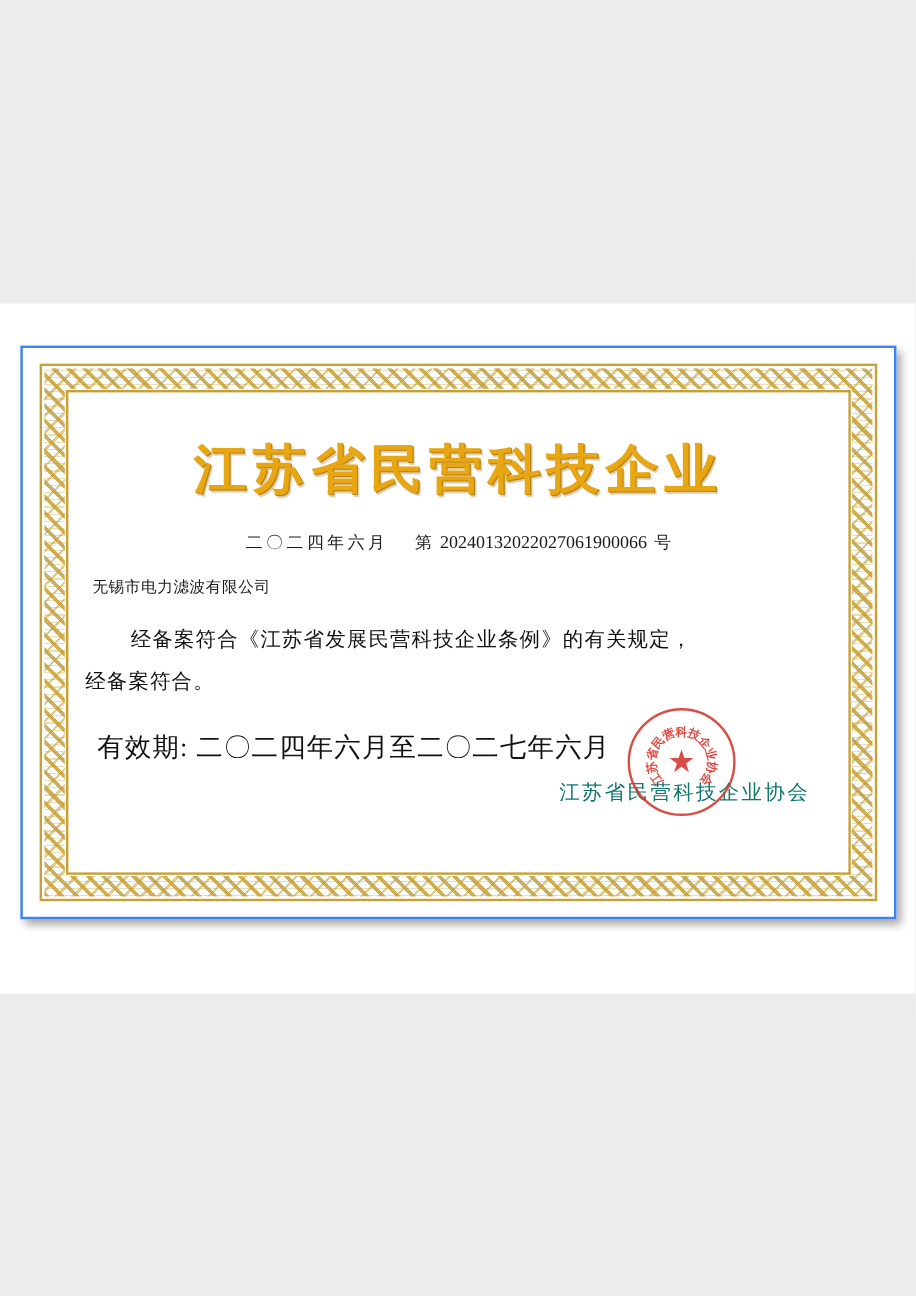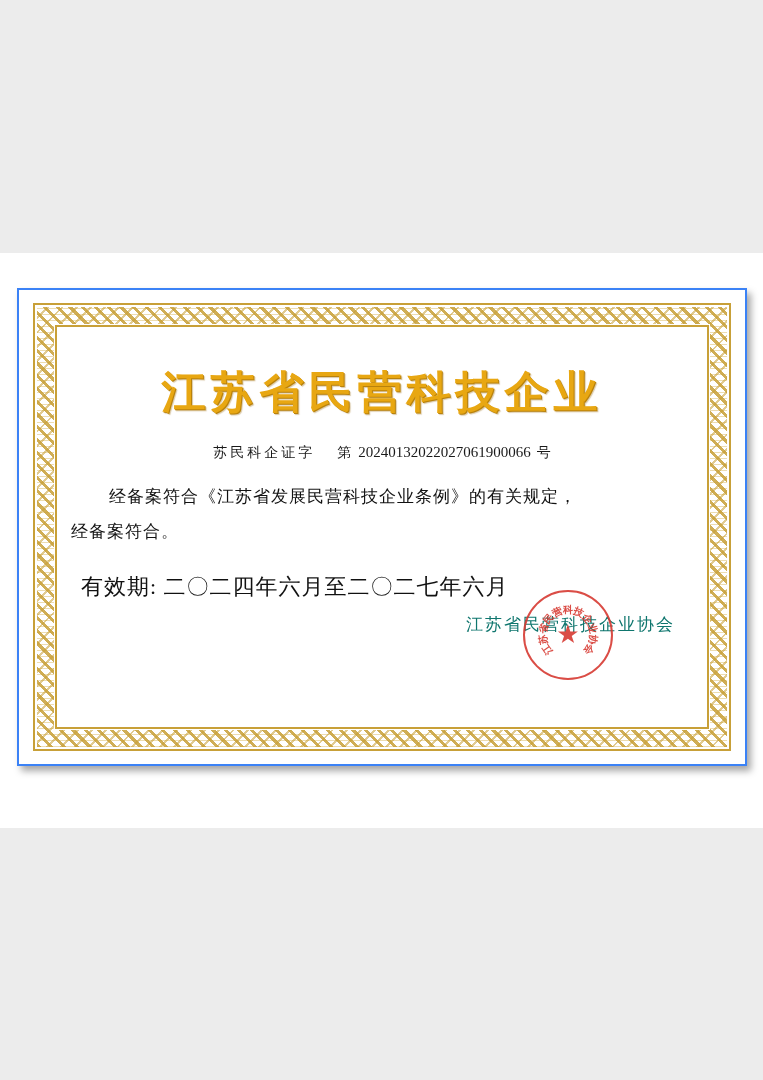--- a/index.html
+++ b/index.html
@@ -201,23 +201,24 @@
 
   <div id="gold-frame-outer"></div>
   <div id="gold-frame-band"></div>
   <div id="gold-frame-inner"></div>
 
   <div id="cert-content">
 
     <div id="cert-title">江苏省民营科技企业</div>
 
     <div id="cert-number-row">
-      <span class="num-label">苏民科企证字</span><span class="num-di">第</span><span class="num-value">20240132022027061900066</span><span class="num-hao">号</span>
+      <span class="num-label">二〇二四年六月</span><span class="num-di">第</span><span class="num-value">20240132022027061900066</span><span class="num-hao">号</span>
     </div>
 
+    <div id="company-name">无锡市电力滤波有限公司</div>
 
     <div id="cert-body">
       <div class="indent">经备案符合《江苏省发展民营科技企业条例》的有关规定，</div>
       <div>经备案符合。</div>
     </div>
 
     <div id="validity">有效期: 二〇二四年六月至二〇二七年六月</div>
 
     <div id="signature-block">
       <div>江苏省民营科技企业协会</div>

